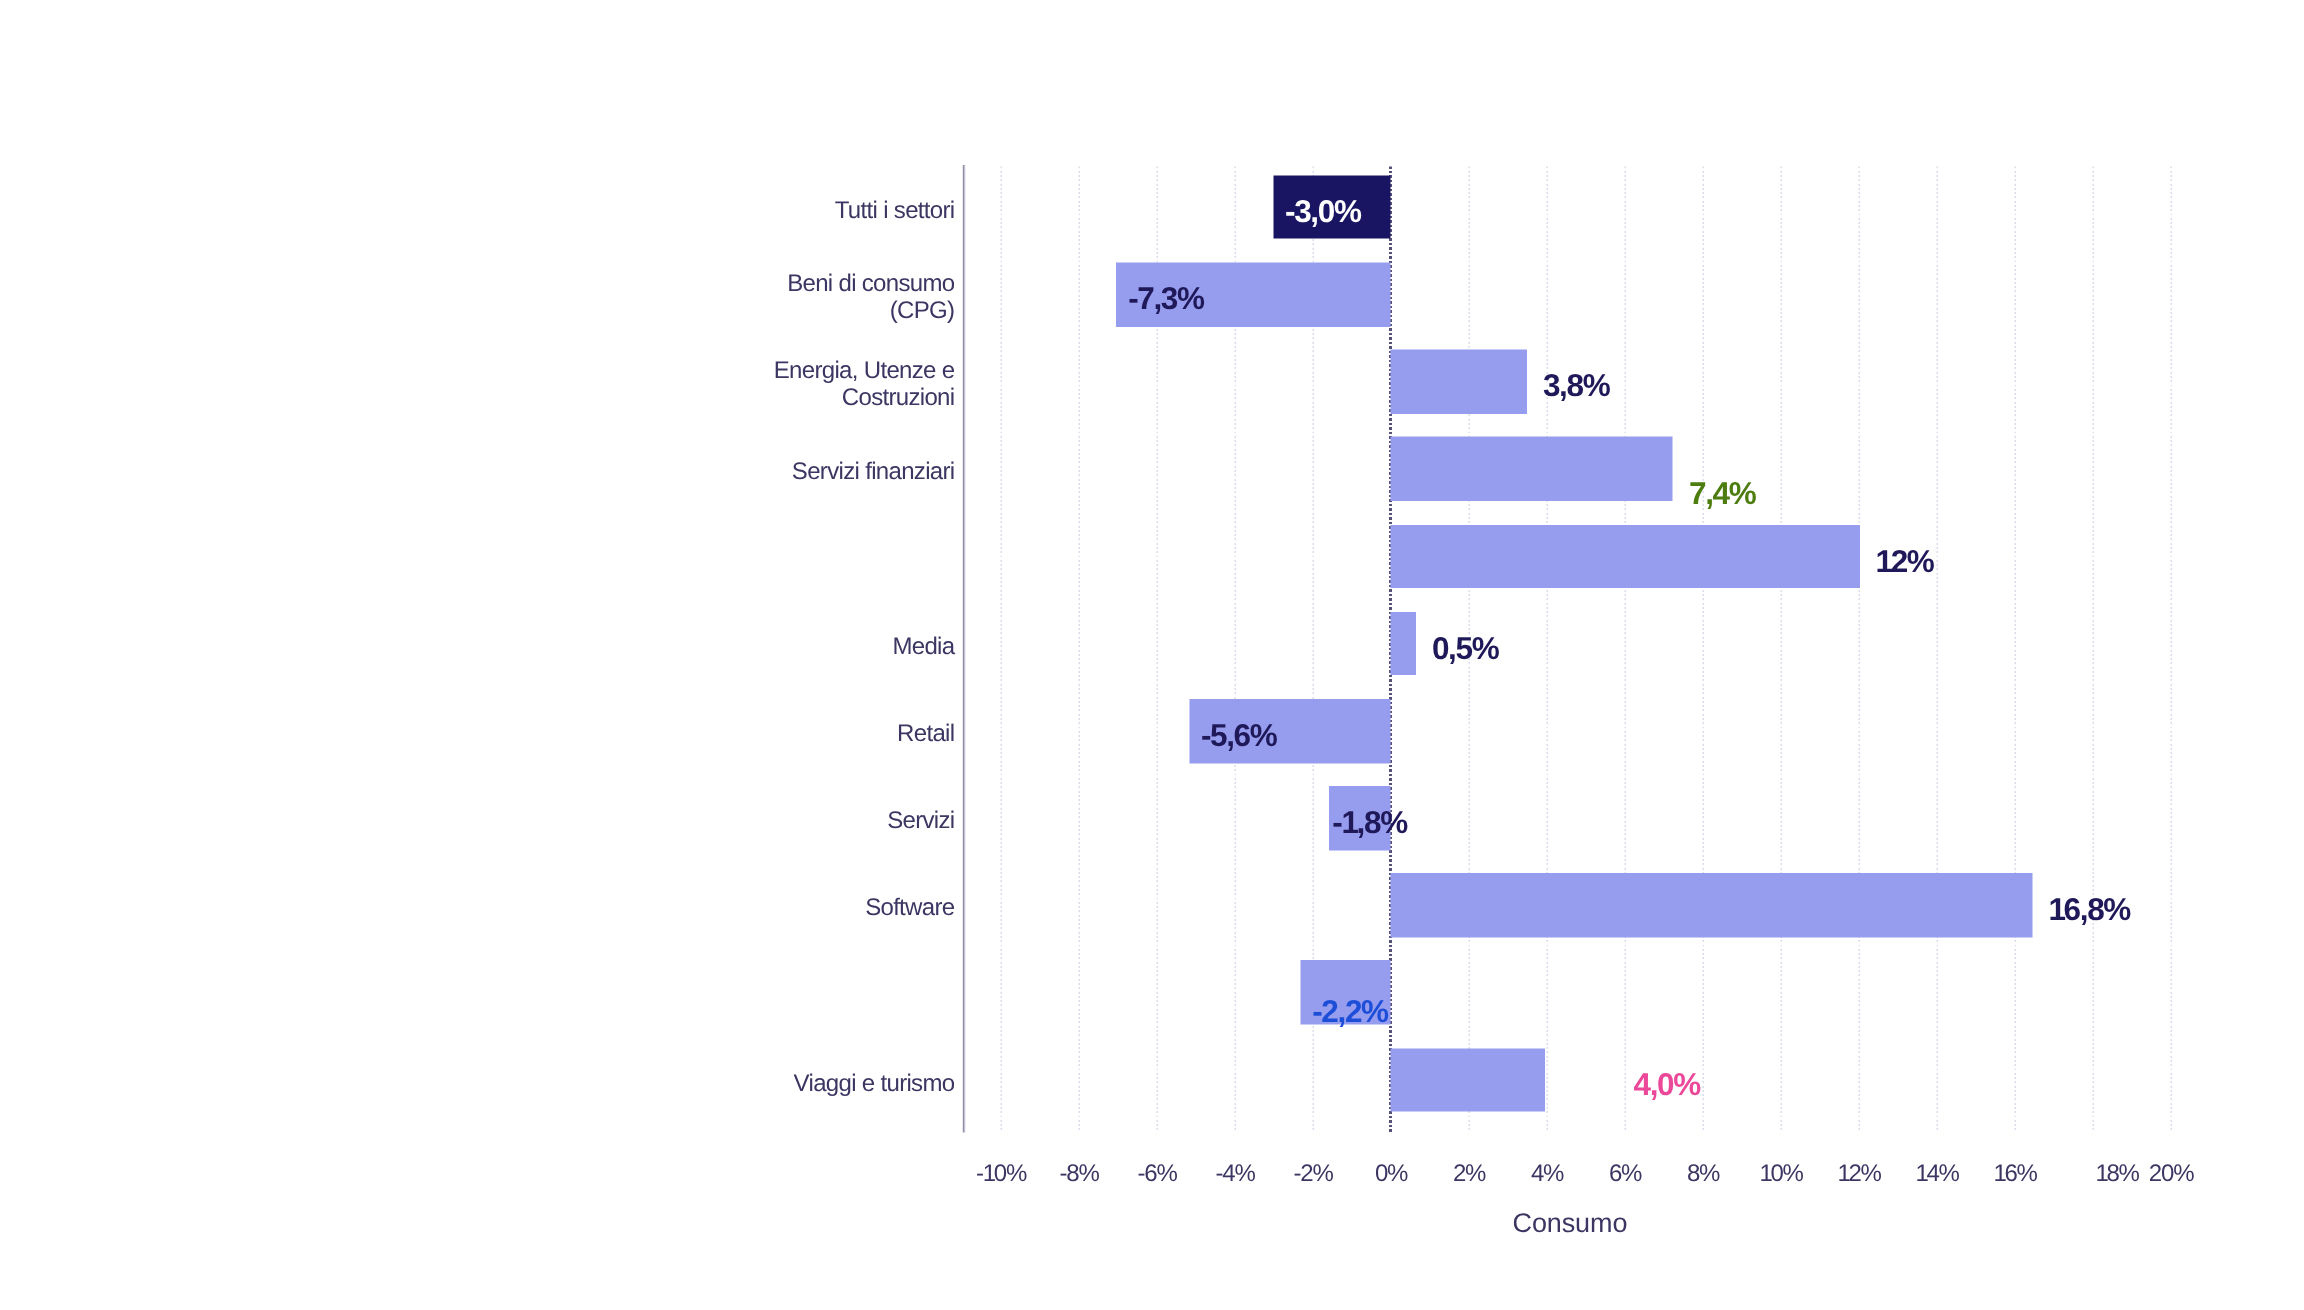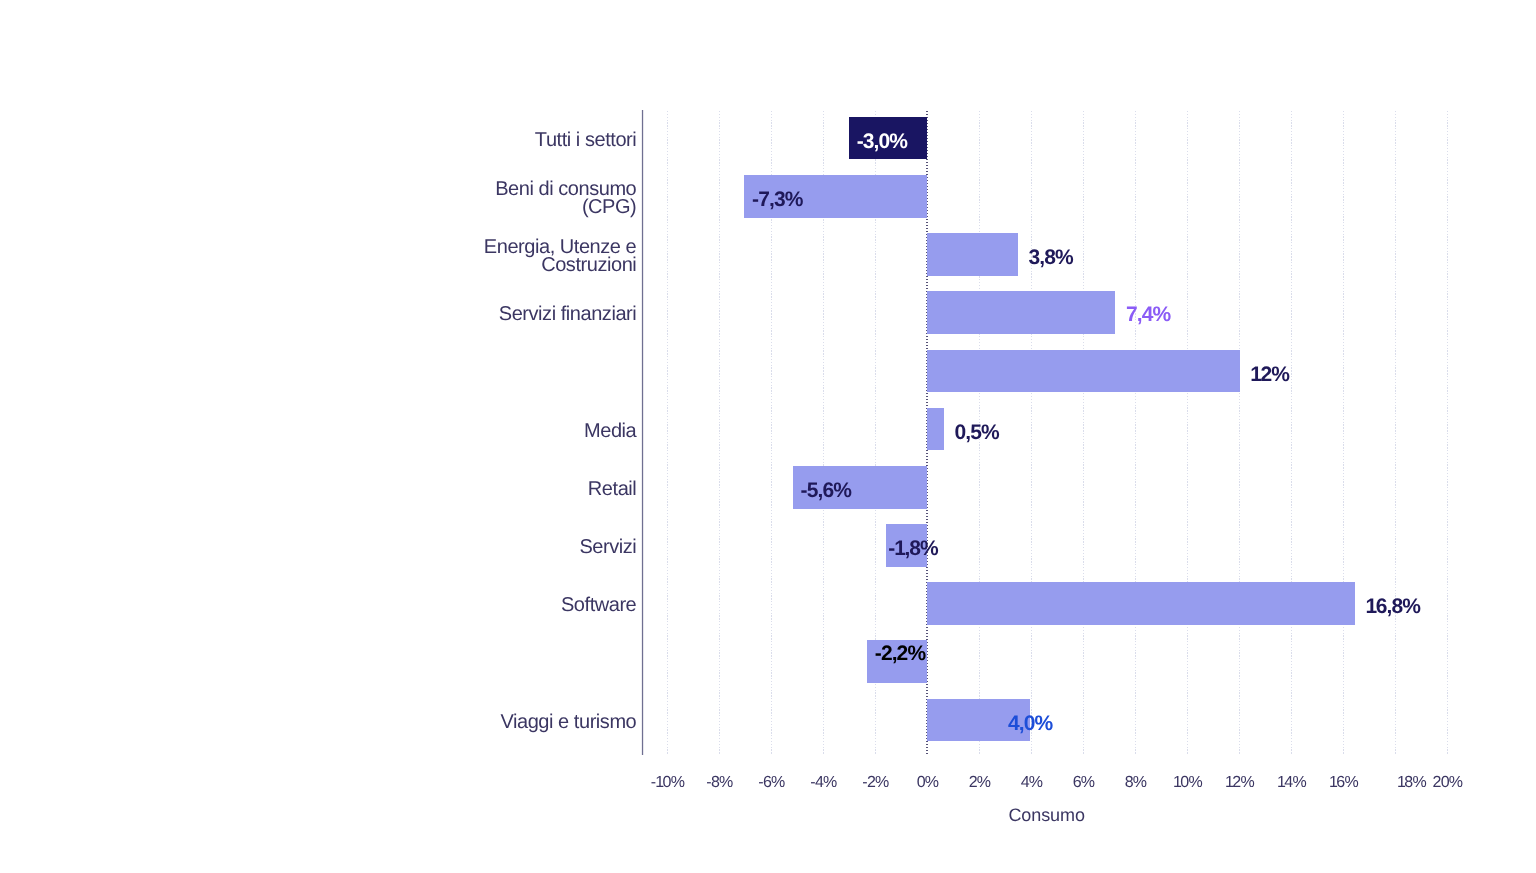--- a/index.html
+++ b/index.html
@@ -9,21 +9,21 @@
     -webkit-font-smoothing:antialiased;
     text-rendering:geometricPrecision;
   }
   #chart{position:relative;width:1536px;height:873px;background:#ffffff;}
   .cat-label,.bar-label,.tick,.xtitle{
     -webkit-font-smoothing:antialiased;
     transform:translateZ(0);
   }
   .cat-label{
     position:absolute;text-align:right;
-    font-size:20px;line-height:17.7px;
+    font-size:16px;line-height:17.7px;
     letter-spacing:-0.45px;white-space:pre-line;
   }
   .gridline{position:absolute;width:1px;}
   .zeroline{position:absolute;width:1.25px;}
   .yaxis{position:absolute;width:3px;}
   .bar{position:absolute;}
   .bar-label{position:absolute;font-size:21px;font-weight:700;white-space:nowrap;letter-spacing:-0.9px;}
   .tick{position:absolute;text-align:center;font-size:16px;letter-spacing:-0.8px;}
   .xtitle{position:absolute;text-align:center;font-size:18px;letter-spacing:-0.08px;}
 </style>
@@ -54,40 +54,40 @@
     <div class="bar" style="left: 744.1px; top: 174.98px; width: 182.9px; height: 42.7px; background: rgb(150, 156, 238);"></div>
     <div class="cat-label" style="left: 236.3px; width: 400px; top: 181.23px; color: rgb(59, 54, 98);">Beni di consumo
 (CPG)</div>
     <div class="bar-label" style="top: 188.13px; color: rgb(31, 25, 89); left: 752.1px;">-7,3%</div>
     <div class="bar" style="left: 927px; top: 233.16px; width: 90.8px; height: 42.7px; background: rgb(150, 156, 238);"></div>
     <div class="cat-label" style="left: 236.3px; width: 400px; top: 239.41px; color: rgb(59, 54, 98);">Energia, Utenze e
 Costruzioni</div>
     <div class="bar-label" style="top: 246.31px; color: rgb(31, 25, 89); left: 1028.6px;">3,8%</div>
     <div class="bar" style="left: 927px; top: 291.34px; width: 188.2px; height: 42.7px; background: rgb(150, 156, 238);"></div>
     <div class="cat-label" style="left: 236.3px; width: 400px; top: 306.44px; color: rgb(59, 54, 98);">Servizi finanziari</div>
-    <div class="bar-label" style="top: 303px; color: #8b5cf6; left: 1126px;">7,4%</div>
+    <div class="bar-label" style="top: 318px; color: #4d7c0f; left: 1126px;">7,4%</div>
     <div class="bar" style="left: 927px; top: 349.52px; width: 312.5px; height: 42.7px; background: rgb(150, 156, 238);"></div>
     <div class="bar-label" style="top: 362.67px; color: rgb(31, 25, 89); left: 1250.3px;"><span style="letter-spacing: -1.55px;">1</span><span>2</span><span>%</span></div>
     <div class="bar" style="left: 927px; top: 407.7px; width: 16.8px; height: 42.7px; background: rgb(150, 156, 238);"></div>
     <div class="cat-label" style="left: 236.3px; width: 400px; top: 422.8px; color: rgb(59, 54, 98);">Media</div>
     <div class="bar-label" style="top: 420.85px; color: rgb(31, 25, 89); left: 954.6px;">0,5%</div>
     <div class="bar" style="left: 792.6px; top: 465.88px; width: 134.4px; height: 42.7px; background: rgb(150, 156, 238);"></div>
     <div class="cat-label" style="left: 236.3px; width: 400px; top: 480.98px; color: rgb(59, 54, 98);">Retail</div>
     <div class="bar-label" style="top: 479.03px; color: rgb(31, 25, 89); left: 800.6px;">-5,6%</div>
     <div class="bar" style="left: 886px; top: 524.06px; width: 41px; height: 42.7px; background: rgb(150, 156, 238);"></div>
     <div class="cat-label" style="left: 236.3px; width: 400px; top: 539.16px; color: rgb(59, 54, 98);">Servizi</div>
     <div class="bar-label" style="top: 537.21px; color: rgb(31, 25, 89); left: 888.164px;"><span>-</span><span style="letter-spacing: -1.55px;">1</span><span>,</span><span>8</span><span>%</span></div>
     <div class="bar" style="left: 927px; top: 582.24px; width: 427.8px; height: 42.7px; background: rgb(150, 156, 238);"></div>
     <div class="cat-label" style="left: 236.3px; width: 400px; top: 597.34px; color: rgb(59, 54, 98);">Software</div>
     <div class="bar-label" style="top: 595.39px; color: rgb(31, 25, 89); left: 1365.6px;"><span style="letter-spacing: -1.55px;">1</span><span>6</span><span>,</span><span>8</span><span>%</span></div>
     <div class="bar" style="left: 866.8px; top: 640.42px; width: 60.2px; height: 42.7px; background: rgb(150, 156, 238);"></div>
-    <div class="bar-label" style="top: 642px; color: #000000; left: 874.8px;">-2,2%</div>
+    <div class="bar-label" style="top: 663px; color: #1d4ed8; left: 874.8px;">-2,2%</div>
     <div class="bar" style="left: 927px; top: 698.6px; width: 102.8px; height: 42.7px; background: rgb(150, 156, 238);"></div>
     <div class="cat-label" style="left: 236.3px; width: 400px; top: 713.7px; color: rgb(59, 54, 98);">Viaggi e turismo</div>
-    <div class="bar-label" style="top: 711.75px; color: #1d4ed8; left: 1008px;">4,0%</div>
+    <div class="bar-label" style="top: 711.75px; color: #ec4899; left: 1089px;">4,0%</div>
     <div class="tick" style="left: 617.4px; width: 100px; top: 774px; color: rgb(59, 54, 98);"><span>-</span><span style="letter-spacing: -1.55px;">1</span><span>0</span><span>%</span></div>
     <div class="tick" style="left: 669.4px; width: 100px; top: 774px; color: rgb(59, 54, 98);">-8%</div>
     <div class="tick" style="left: 721.4px; width: 100px; top: 774px; color: rgb(59, 54, 98);">-6%</div>
     <div class="tick" style="left: 773.4px; width: 100px; top: 774px; color: rgb(59, 54, 98);">-4%</div>
     <div class="tick" style="left: 825.4px; width: 100px; top: 774px; color: rgb(59, 54, 98);">-2%</div>
     <div class="tick" style="left: 877.4px; width: 100px; top: 774px; color: rgb(59, 54, 98);">0%</div>
     <div class="tick" style="left: 929.4px; width: 100px; top: 774px; color: rgb(59, 54, 98);">2%</div>
     <div class="tick" style="left: 981.4px; width: 100px; top: 774px; color: rgb(59, 54, 98);">4%</div>
     <div class="tick" style="left: 1033.4px; width: 100px; top: 774px; color: rgb(59, 54, 98);">6%</div>
     <div class="tick" style="left: 1085.4px; width: 100px; top: 774px; color: rgb(59, 54, 98);">8%</div>

